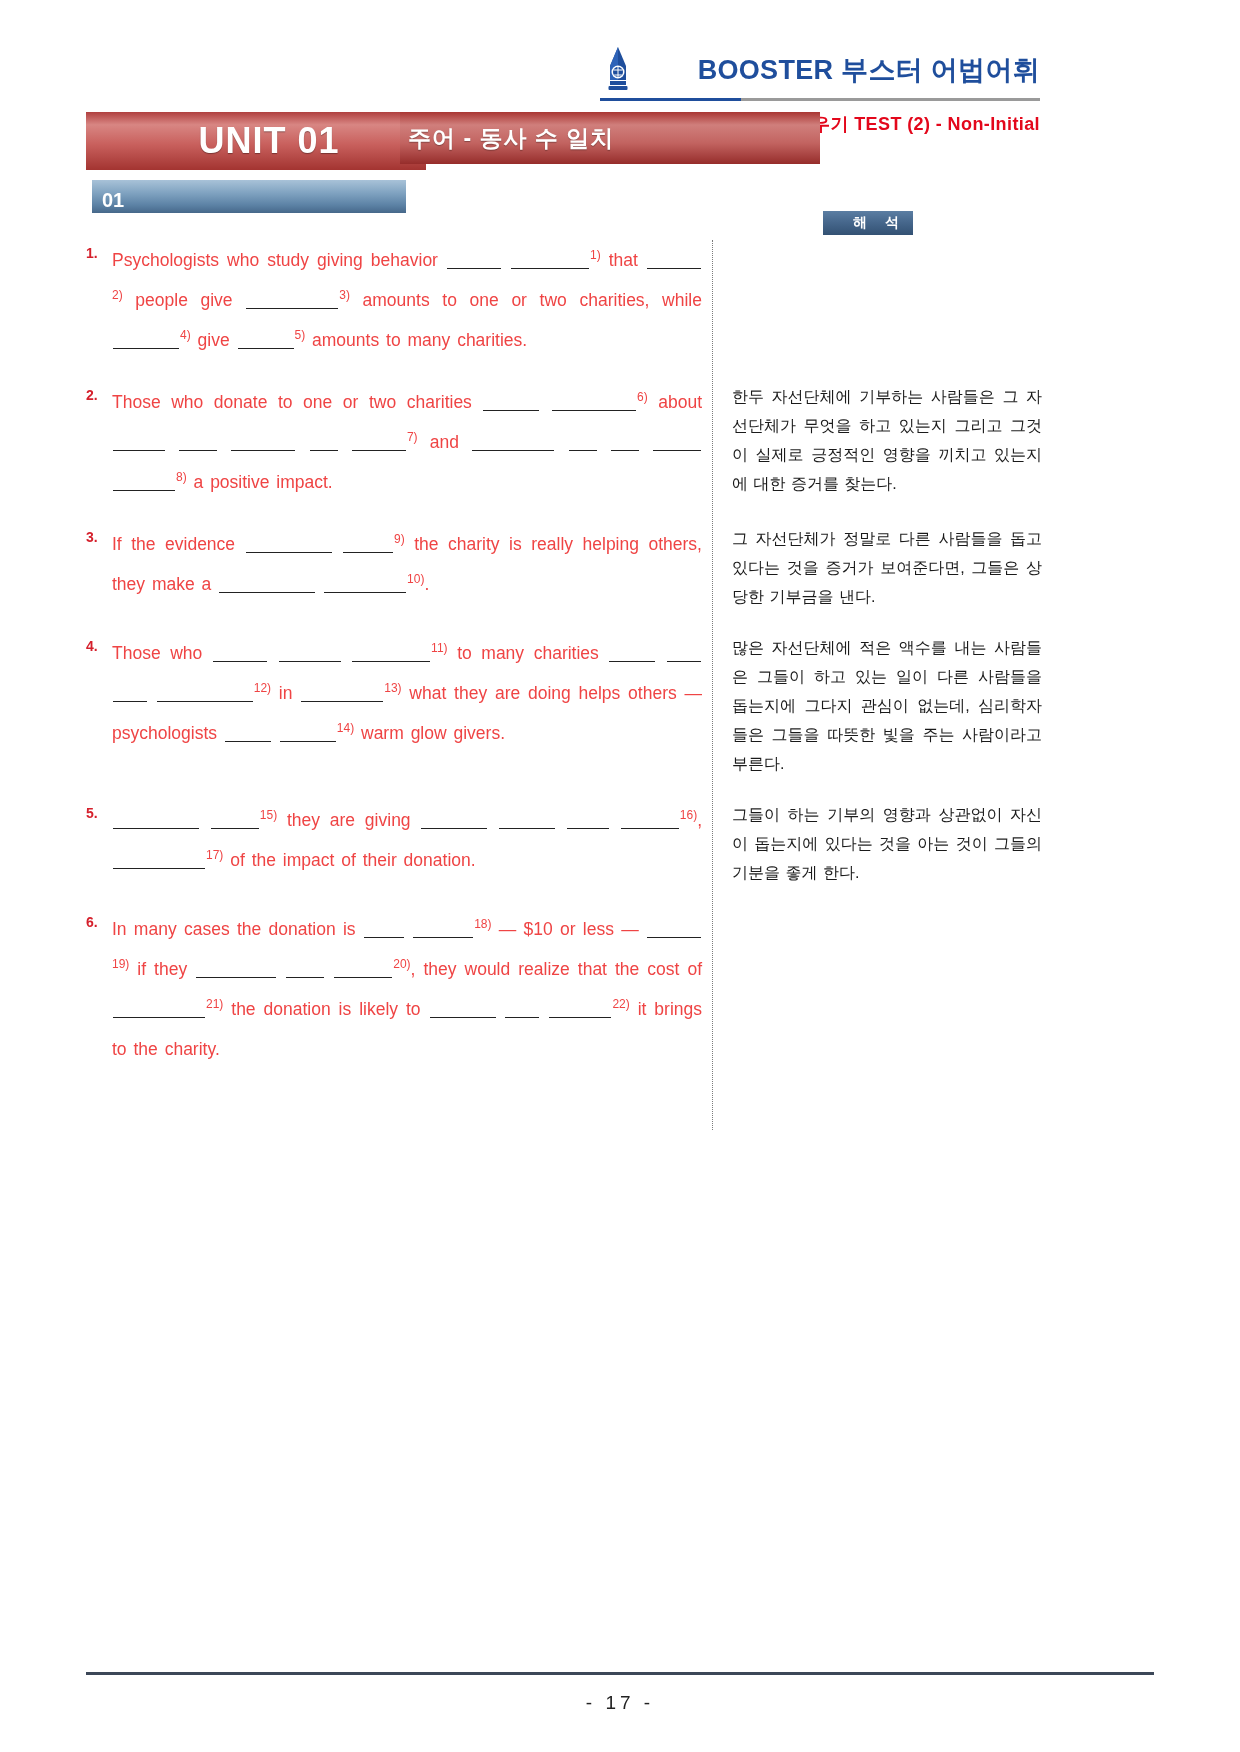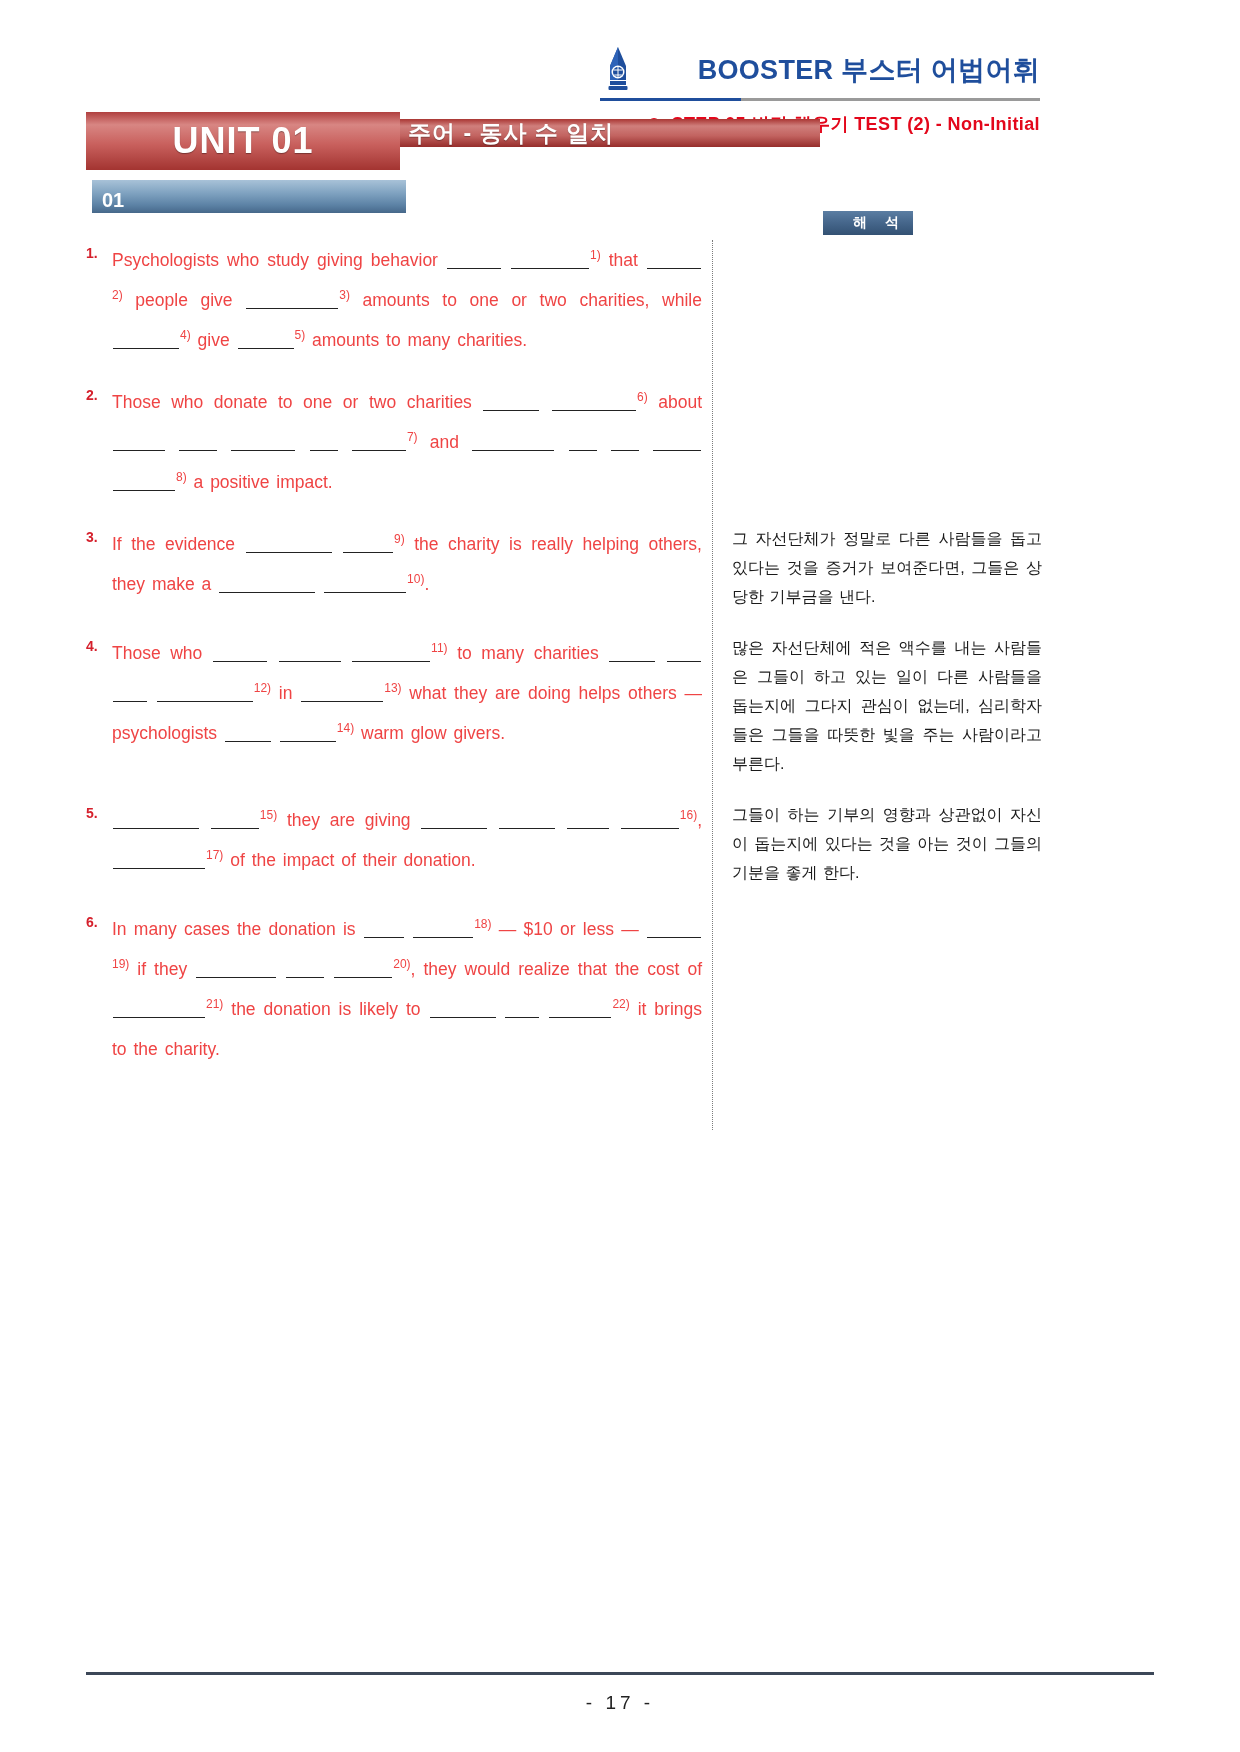--- a/index.html
+++ b/index.html
@@ -84,34 +84,35 @@
   .unit-banner {
     position: absolute;
     left: 86px;
     top: 112px;
     width: 314px;
     height: 58px;
     background: linear-gradient(to bottom, #b0403f 0%, #d88683 22%, #c9615e 55%, #a33431 100%);
     display: flex;
     align-items: center;
     justify-content: center;
+    padding-left: 26px;
   }
   .unit-banner-text {
     color: #ffffff;
     font-size: 36px;
     font-weight: bold;
     letter-spacing: 1px;
     text-shadow: 0 1px 1px rgba(0,0,0,.35);
   }
   .unit-subject {
     position: absolute;
     left: 400px;
-    top: 119px;
+    top: 112px;
     width: 420px;
-    height: 28px;
+    height: 52px;
     background: linear-gradient(to bottom, #a93633 0%, #d07f7c 25%, #c26360 60%, #962d2b 100%);
     display: flex;
     align-items: center;
   }
   .unit-subject-text {
     color: #ffffff;
     font-size: 23px;
     font-weight: bold;
     padding-left: 8px;
     letter-spacing: 1px;
@@ -295,20 +296,21 @@
         <div class="qleft">
           <div class="qidx">1.</div>
           <div class="qtext">Psychologists who study giving behavior <span class="blank" style="width: 54px;"></span> <span class="blank" style="width: 78px;"></span><span class="sup">1)</span> that <span class="blank" style="width: 54px;"></span><span class="sup">2)</span> people give <span class="blank" style="width: 92px;"></span><span class="sup">3)</span> amounts to one or two charities, while <span class="blank" style="width: 66px;"></span><span class="sup">4)</span> give <span class="blank" style="width: 56px;"></span><span class="sup">5)</span> amounts to many charities.</div>
         </div>
       </div>
       <div class="qrow">
         <div class="qleft">
           <div class="qidx">2.</div>
           <div class="qtext">Those who donate to one or two charities <span class="blank" style="width: 56px;"></span> <span class="blank" style="width: 84px;"></span><span class="sup">6)</span> about <span class="blank" style="width: 52px;"></span> <span class="blank" style="width: 38px;"></span> <span class="blank" style="width: 64px;"></span> <span class="blank" style="width: 28px;"></span> <span class="blank" style="width: 54px;"></span><span class="sup">7)</span> and <span class="blank" style="width: 82px;"></span> <span class="blank" style="width: 28px;"></span> <span class="blank" style="width: 28px;"></span> <span class="blank" style="width: 48px;"></span> <span class="blank" style="width: 62px;"></span><span class="sup">8)</span> a positive impact.</div>
         </div>
+        <div class="qright">한두 자선단체에 기부하는 사람들은 그 자선단체가 무엇을 하고 있는지 그리고 그것이 실제로 긍정적인 영향을 끼치고 있는지에 대한 증거를 찾는다.</div>
       </div>
       <div class="qrow">
         <div class="qleft">
           <div class="qidx">3.</div>
           <div class="qtext">If the evidence <span class="blank" style="width: 86px;"></span> <span class="blank" style="width: 50px;"></span><span class="sup">9)</span> the charity is really helping others, they make a <span class="blank" style="width: 96px;"></span> <span class="blank" style="width: 82px;"></span><span class="sup">10)</span>.</div>
         </div>
         <div class="qright">그 자선단체가 정말로 다른 사람들을 돕고 있다는 것을 증거가 보여준다면, 그들은 상당한 기부금을 낸다.</div>
       </div>
       <div class="qrow">
         <div class="qleft">

